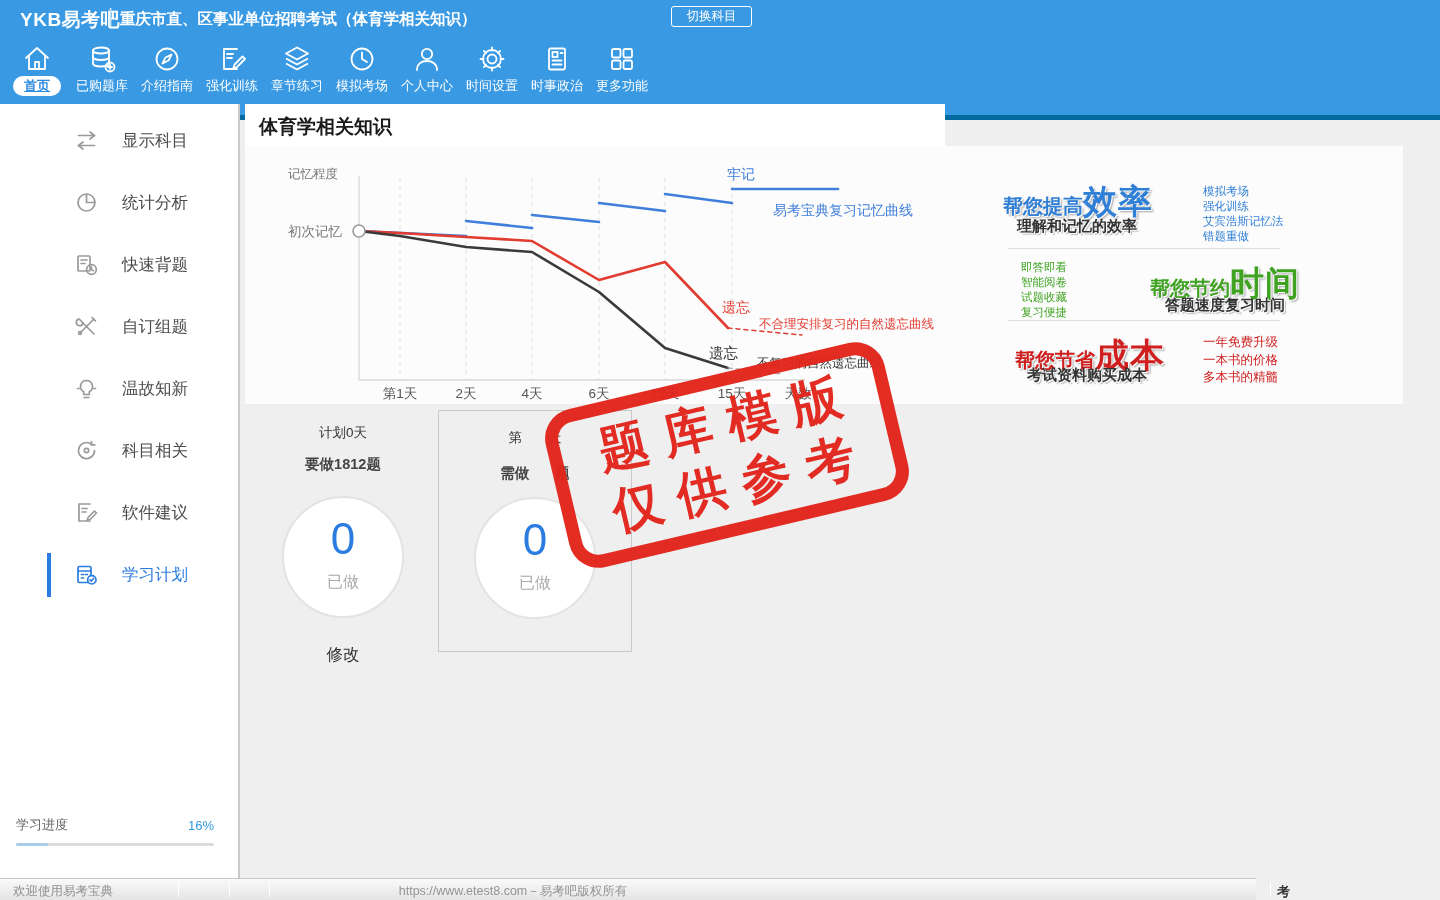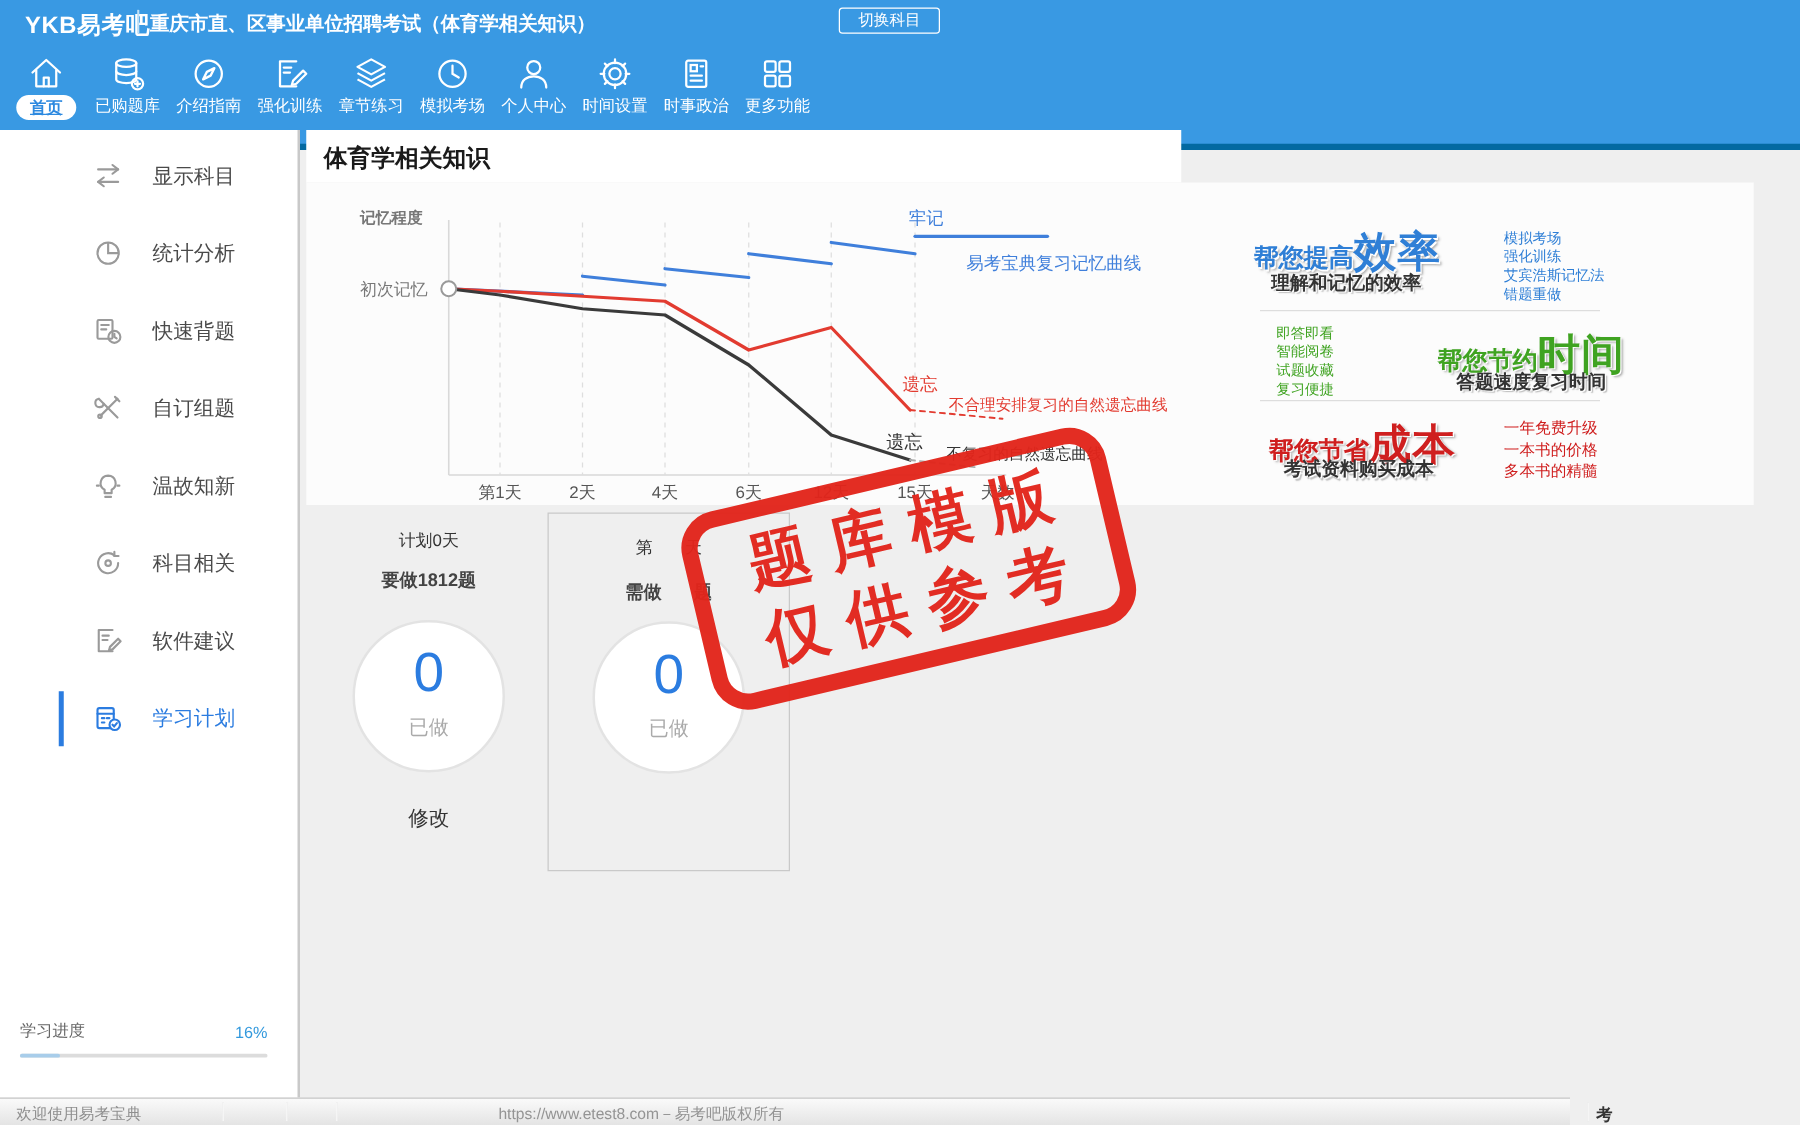--- a/index.html
+++ b/index.html
@@ -55,21 +55,21 @@
   .promo-big .p2 { font-size:34px; letter-spacing:1px; }
   .promo-sub { position:absolute; white-space:nowrap; font-size:15px; font-weight:bold; color:#333; text-shadow:1px 1px 0 #fff, 2px 2px 1px rgba(90,90,90,.4); }
   .promo-list { position:absolute; white-space:nowrap; }
   .promo-list div { line-height:15px; font-size:11.5px; }
   .promo-div { position:absolute; width:272px; height:1px; background:#ddd; }
   .blue-t { color:#2f7fd6; } .green-t { color:#3fa321; } .red-t { color:#cf1f1f; }
 
   
   .card { position:absolute; text-align:center; }
   .card1 { left:8px; top:306px; width:186px; }
-  .card2 { left:196px; top:306px; width:194px; height:287px; border:1px solid #c9c9c9; }
+  .card2 { left:196px; top:306px; width:194px; height:242px; border:1px solid #c9c9c9; }
   .plan-line1 { position:absolute; left:0; width:100%; top:14px; font-size:13.5px; color:#333; }
   .plan-line2 { position:absolute; left:0; width:100%; top:45px; font-size:14.5px; font-weight:bold; color:#444; }
   .card2 .plan-line1 { top:18px; }
   .card2 .plan-line2 { top:53px; }
   .gap-val { display:inline-block; min-width:26px; }
   .ring { position:absolute; left:50%; margin-left:-61px; top:86px; width:122px; height:122px; border:2px solid #e3e3e3; border-radius:50%; background:#fff; }
   .ring .num { position:absolute; left:0; width:100%; top:16px; font-size:44px; color:#2b7ce0; }
   .ring .done { position:absolute; left:0; width:100%; top:74px; font-size:16px; color:#aaa; }
   .edit-btn { position:absolute; left:0; width:100%; top:234px; font-size:16.5px; color:#333; cursor:pointer; }
 
@@ -293,21 +293,21 @@
             <polyline points="287,69 354,76" fill="none" stroke="#3f7fdb" stroke-width="2.6" stroke-linejoin="round" stroke-linecap="round"></polyline>
             <polyline points="354,57 420,65" fill="none" stroke="#3f7fdb" stroke-width="2.6" stroke-linejoin="round" stroke-linecap="round"></polyline>
             <polyline points="420,48 487,57" fill="none" stroke="#3f7fdb" stroke-width="2.6" stroke-linejoin="round" stroke-linecap="round"></polyline>
             <polyline points="487,43 593,43" fill="none" stroke="#3f7fdb" stroke-width="2.6" stroke-linejoin="round" stroke-linecap="round"></polyline>
             <polyline points="114,85 155,87 221,91 287,95 354,134 420,116 483,182" fill="none" stroke="#e23b30" stroke-width="2.6" stroke-linejoin="round" stroke-linecap="round"></polyline>
             <polyline points="483,182 557,189" fill="none" stroke="#e23b30" stroke-width="1.5" stroke-linejoin="round" stroke-linecap="round" stroke-dasharray="4 4"></polyline>
             <polyline points="114,85 155,90 221,101 287,106 354,146 420,202 483,222" fill="none" stroke="#3a3a3a" stroke-width="2.6" stroke-linejoin="round" stroke-linecap="round"></polyline>
             <polyline points="483,222 537,228" fill="none" stroke="#ababab" stroke-width="1.5" stroke-linejoin="round" stroke-linecap="round" stroke-dasharray="4 4"></polyline>
             <circle cx="114" cy="85" r="6" fill="#fff" stroke="#9a9a9a" stroke-width="1.6"></circle>
           </svg>
-        <span class="c-label lbl-gray" style="left:43px; top:20px; font-size:12.5px;font-weight:bold;">记忆程度</span>
+        <span class="c-label lbl-gray" style="left:43px; top:20px; font-size:12.5px;">记忆程度</span>
         <span class="c-label lbl-gray" style="left:43px; top:77px; font-size:13.5px;">初次记忆</span>
         <span class="c-label lbl-blue" style="left:482px; top:20px; font-size:14px;">牢记</span>
         <span class="c-label lbl-blue" style="left:528px; top:56px; font-size:14px;">易考宝典复习记忆曲线</span>
         <span class="c-label lbl-red" style="left:477px; top:153px; font-size:14px;">遗忘</span>
         <span class="c-label lbl-red" style="left:514px; top:170px; font-size:12.5px;">不合理安排复习的自然遗忘曲线</span>
         <span class="c-label lbl-black" style="left:464px; top:198px; font-size:14.5px;">遗忘</span>
         <span class="c-label lbl-black" style="left:512px; top:209px; font-size:12.5px;">不复习的自然遗忘曲线</span>
 
         <div class="promo-big blue-t" style="left:758px; top:33px;"><span class="p1">帮您提高</span><span class="p2">效率</span></div>
         <div class="promo-sub" style="left:772px; top:71px;">理解和记忆的效率</div>

